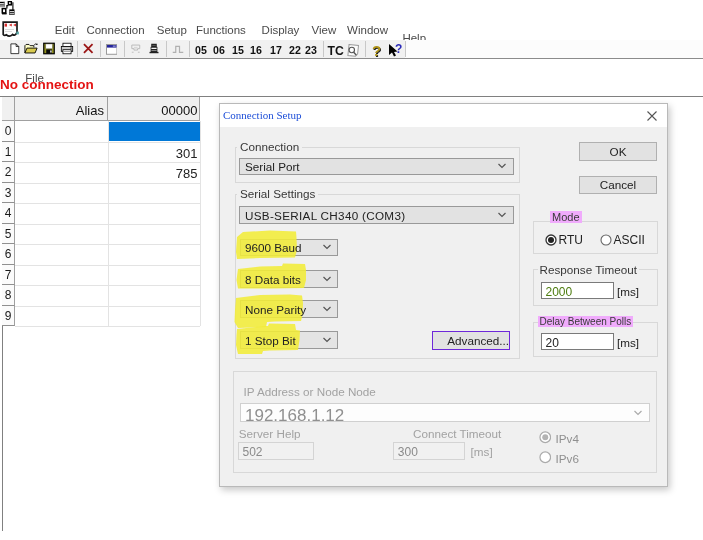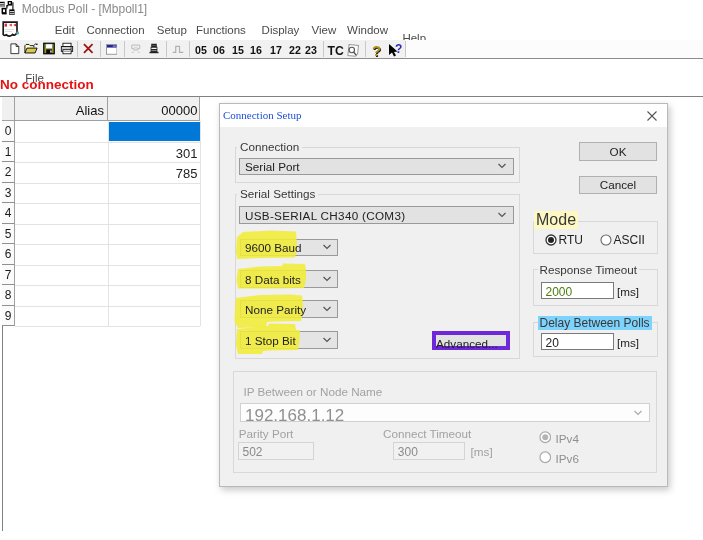--- a/index.html
+++ b/index.html
@@ -21,21 +21,20 @@
   <path d="M6.9 4.6 V7.6 M6.3 4.6 H8.3" stroke="#000" stroke-width="1.2" fill="none"></path>
   <rect x="2.3" y="7.6" width="3.5" height="4.3" fill="#fff" stroke="#000" stroke-width="1.5"></rect>
   <rect x="2" y="12.1" width="4.6" height="1.3" fill="#000"></rect>
   <rect x="8.4" y="0.3" width="2.9" height="3.5" fill="#fff" stroke="#000" stroke-width="1.5"></rect>
   <rect x="8" y="-0.4" width="3.8" height="1.5" fill="#000"></rect>
   <path d="M12.9 1.2 V9" stroke="#000" stroke-width="1.1"></path>
   <rect x="9.3" y="8.4" width="5.2" height="5.6" fill="#000"></rect>
   <rect x="9.8" y="10.2" width="4.2" height="1" fill="#fff"></rect>
   <rect x="9.8" y="12.3" width="4.2" height="1" fill="#fff"></rect>
 </svg>
-<div class="ab txt" id="titletxt" style="left:21.8px;top:2px;font-size:12px;color:#8a8a8a;">Modbus Poll - [Mbpoll1]</div>
 
 <div class="ab" style="left:0;top:21px;width:703px;height:19px;background:#ffffff;"></div>
 <svg class="ab" style="left:1.5px;top:21px;width:17px;height:17px;" viewBox="0 0 17 17">
   <path d="M1.2 1.2 H15 V11.5 Q13 15.5 10.5 13.5 Q7.5 16.5 4.5 13.8 Q2.5 15.2 1.2 13.5 Z" fill="#fff" stroke="#1a1a1a" stroke-width="1.7"></path>
   <rect x="2.6" y="2.6" width="2.4" height="3" fill="#d83030"></rect>
   <path d="M9.8 2.6 L7 4.1 L9.8 5.6 Z" fill="#d83030"></path>
   <path d="M14 2.6 L11.2 4.1 L14 5.6 Z" fill="#d83030"></path>
   <rect x="3" y="8" width="9" height="0.9" fill="#d8d8d8"></rect>
   <rect x="3" y="10" width="7" height="0.9" fill="#d8d8d8"></rect>
   <rect x="14.3" y="10.6" width="2.6" height="2.8" fill="#5aa8a8"></rect>
@@ -244,57 +243,57 @@
       <path d="M1.5 2 L5 5.5 L8.5 2" fill="none" stroke="#555" stroke-width="1.2"></path>
     </svg>
 
 <svg class="ab" style="left:230px;top:225px;width:120px;height:135px;z-index:2;" viewBox="0 0 120 135">
   <path d="M13 7 L40 5.5 L66 6.5 L66.5 13 L67 25 L65 32.5 L30 33 L7 34 L6 27 L7 12 Z" fill="#f1ec38" fill-opacity="0.88"></path>
   <path d="M8 44 L30 41.5 L52 41 L53 38.5 L75 39 L76 45 L76 55 L74 63 L40 63.5 L8 63.5 L6.5 55 Z" fill="#f1ec38" fill-opacity="0.88"></path>
   <path d="M6 73 L30 70 L60 69.5 L72 70.5 L73 78 L72.5 90 L71 96 L45 96.5 L37 97 L36 102 L8 103 L4.5 97 L5 85 Z" fill="#f1ec38" fill-opacity="0.88"></path>
   <path d="M7 104 L35 101 L38 101 L39 98.5 L65 99 L66 105 L70 105.5 L69.5 115 L68 125 L40 125.5 L33 126 L32 129 L8 129 L6 120 L6.5 110 Z" fill="#f1ec38" fill-opacity="0.88"></path>
 </svg>
 
-<div class="ab" style="left:432px;top:331px;width:78px;height:19px;background:#e2e2e2;border:4px solid #6d28d9;font-size:11.7px;color:#222;text-align:left;line-height:17px;">Advanced...</div>
+<div class="ab" style="left:432px;top:331px;width:78px;height:19px;background:#e2e2e2;border:1px solid #6d28d9;font-size:11.7px;color:#222;text-align:right;line-height:17px;">Advanced...</div>
 
 <div class="ab" style="left:533px;top:220.5px;width:124.5px;height:33px;border:1px solid #d8d8d8;"></div>
-<div class="ab txt" style="left:534px;top:210.5px;background:#fef9c3;padding:0 2px;font-size:16px;color:#383838;">Mode</div>
+<div class="ab txt" style="left:550px;top:210.5px;background:#f0abfc;padding:0 2px;font-size:11px;color:#383838;">Mode</div>
 <svg class="ab" style="left:545px;top:233.5px;width:12px;height:12px;" viewBox="0 0 12 12">
   <circle cx="6" cy="6" r="5" fill="#fff" stroke="#333" stroke-width="1.3"></circle>
   <circle cx="6" cy="6" r="3" fill="#222"></circle>
 </svg>
 <div class="ab txt" style="left:558.5px;top:233px;font-size:12px;color:#222;">RTU</div>
 <svg class="ab" style="left:600px;top:233.5px;width:12px;height:12px;" viewBox="0 0 12 12">
   <circle cx="6" cy="6" r="5" fill="#fff" stroke="#666" stroke-width="1.1"></circle>
 </svg>
 <div class="ab txt" style="left:613.5px;top:233px;font-size:12px;color:#222;">ASCII</div>
 
 <div class="ab" style="left:533px;top:269px;width:124.5px;height:36.5px;border:1px solid #d8d8d8;"></div>
 <div class="ab txt" style="left:537.5px;top:263px;background:#f0f0f0;padding:0 2px;font-size:11.7px;color:#383838;">Response Timeout</div>
 <div class="ab" style="left:541px;top:281.8px;width:73px;height:17.6px;background:#fff;border:1px solid #7a7a7a;"></div>
 <div class="ab txt" style="left:545.5px;top:284.5px;font-size:12px;color:#4d7c0f;">2000</div>
 <div class="ab txt" style="left:617px;top:284.5px;font-size:11.7px;color:#222;">[ms]</div>
 
 <div class="ab" style="left:533px;top:322px;width:124.5px;height:35px;border:1px solid #d8d8d8;"></div>
-<div class="ab txt" style="left:537.5px;top:316px;background:#7dd3fc;padding:0 2px;font-size:12px;color:#383838;">Delay Between Polls</div>
+<div class="ab txt" style="left:537.5px;top:316px;background:#f0abfc;padding:0 2px;font-size:10px;color:#383838;">Delay Between Polls</div>
 <div class="ab" style="left:541px;top:332.7px;width:73px;height:17.3px;background:#fff;border:1px solid #7a7a7a;"></div>
 <div class="ab txt" style="left:545.5px;top:335.5px;font-size:12px;color:#222;">20</div>
 <div class="ab txt" style="left:617px;top:335.5px;font-size:11.7px;color:#222;">[ms]</div>
 
 <div class="ab" style="left:232.5px;top:371px;width:424.5px;height:102px;border:1px solid #d8d8d8;"></div>
-<div class="ab txt" style="left:243.5px;top:384.5px;font-size:11.7px;color:#a2a2a2;">IP Between or Node Name</div>
+<div class="ab txt" style="left:243.5px;top:384.5px;font-size:11.7px;color:#a2a2a2;">IP Address or Node Node</div>
 <div class="ab" style="left:240px;top:403px;width:409.5px;height:19px;background:#fdfdfd;border:1px solid #d0d0d0;"></div>
 <div class="ab txt" style="left:245px;top:406px;font-size:17px;color:#909090;text-align:center;">192.168.1.12</div>
 <svg class="ab" style="left:633px;top:408.5px;width:10px;height:8px;" viewBox="0 0 10 8">
       <path d="M1.5 2 L5 5.5 L8.5 2" fill="none" stroke="#aaa" stroke-width="1.2"></path>
     </svg>
-<div class="ab txt" style="left:238.8px;top:426.7px;font-size:11.7px;color:#a2a2a2;">Parity Port</div>
+<div class="ab txt" style="left:238.8px;top:426.7px;font-size:11.7px;color:#a2a2a2;">Server Help</div>
 <div class="ab" style="left:238px;top:442px;width:76px;height:17.5px;background:#f1f1f1;border:1px solid #d4d4d4;"></div>
 <div class="ab txt" style="left:242.5px;top:444.7px;font-size:12px;color:#8a8a8a;">502</div>
-<div class="ab txt" style="left:383px;top:426.7px;font-size:11.7px;color:#a2a2a2;">Connect Timeout</div>
+<div class="ab txt" style="left:413px;top:426.7px;font-size:11.7px;color:#a2a2a2;">Connect Timeout</div>
 <div class="ab" style="left:393.3px;top:442px;width:71.6px;height:17.5px;background:#f1f1f1;border:1px solid #d4d4d4;"></div>
 <div class="ab txt" style="left:397.8px;top:444.7px;font-size:12px;color:#8a8a8a;">300</div>
 <div class="ab txt" style="left:470.6px;top:444.7px;font-size:11.7px;color:#a2a2a2;">[ms]</div>
 <svg class="ab" style="left:538.6px;top:431.3px;width:12.5px;height:12.5px;" viewBox="0 0 12.5 12.5">
   <circle cx="6.25" cy="6.25" r="5.3" fill="#fff" stroke="#ababab" stroke-width="1.2"></circle>
   <circle cx="6.25" cy="6.25" r="3" fill="#b3b3b3"></circle>
 </svg>
 <div class="ab txt" style="left:555.5px;top:431.8px;font-size:11.7px;color:#8f8f8f;">IPv4</div>
 <svg class="ab" style="left:538.6px;top:451px;width:12.5px;height:12.5px;" viewBox="0 0 12.5 12.5">
   <circle cx="6.25" cy="6.25" r="5.3" fill="#fff" stroke="#ababab" stroke-width="1.2"></circle>

